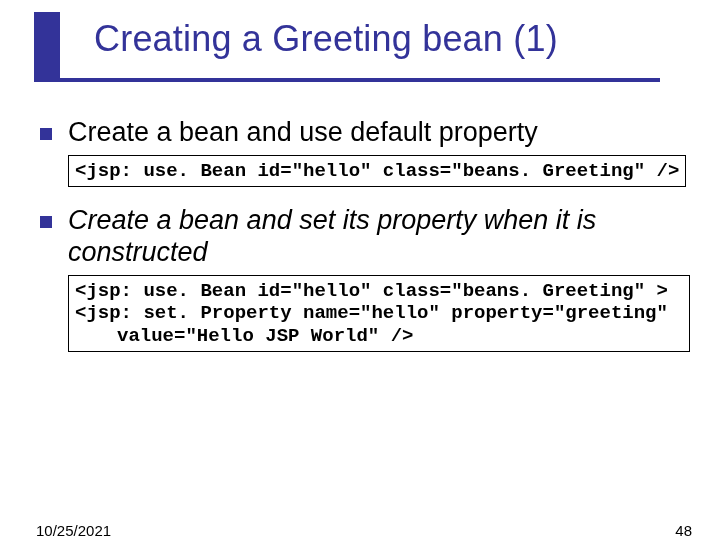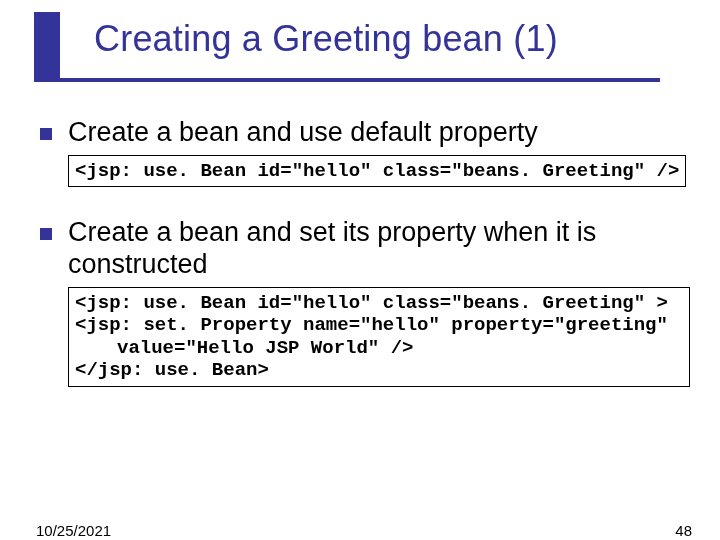--- a/index.html
+++ b/index.html
@@ -48,21 +48,21 @@
     position: absolute;
     left: 40px;
     top: 104px;
     width: 640px;
   }
   .item {
     display: flex;
     align-items: flex-start;
     margin-top: 13px;
   }
-  .item.wider { margin-top: 30px; }
+  .item.wider { margin-top: 18px; font-style: italic; }
   .sq {
     width: 12px;
     height: 12px;
     background: #333399;
     flex: 0 0 12px;
     margin-top: 11px;
     margin-right: 16px;
   }
   .btxt {
     font-size: 27px;
@@ -115,21 +115,21 @@
 
     <div class="codebox">&lt;jsp: use. Bean id="hello" class="beans. Greeting" /&gt;</div>
 
     <div class="item wider">
       <div class="sq"></div>
       <div class="btxt">Create a bean and set its property when it is constructed</div>
     </div>
 
     <div class="codebox wide"><span>&lt;jsp: use. Bean id="hello" class="beans. Greeting" &gt;</span>
 <span>&lt;jsp: set. Property name="hello" property="greeting"</span>
-<span class="code-indent">value="Hello JSP World" /&gt;</span><span>&lt;/jsp: use. Bean&gt;</span></div>
+<span class="code-indent">value="Hello JSP World" /&gt;</span></div>
 
 
   </div>
 
   <div class="footer">
     <div class="f-date">10/25/2021</div>
     <div class="f-center">BGA</div>
     <div class="f-page">48</div>
   </div>
 

